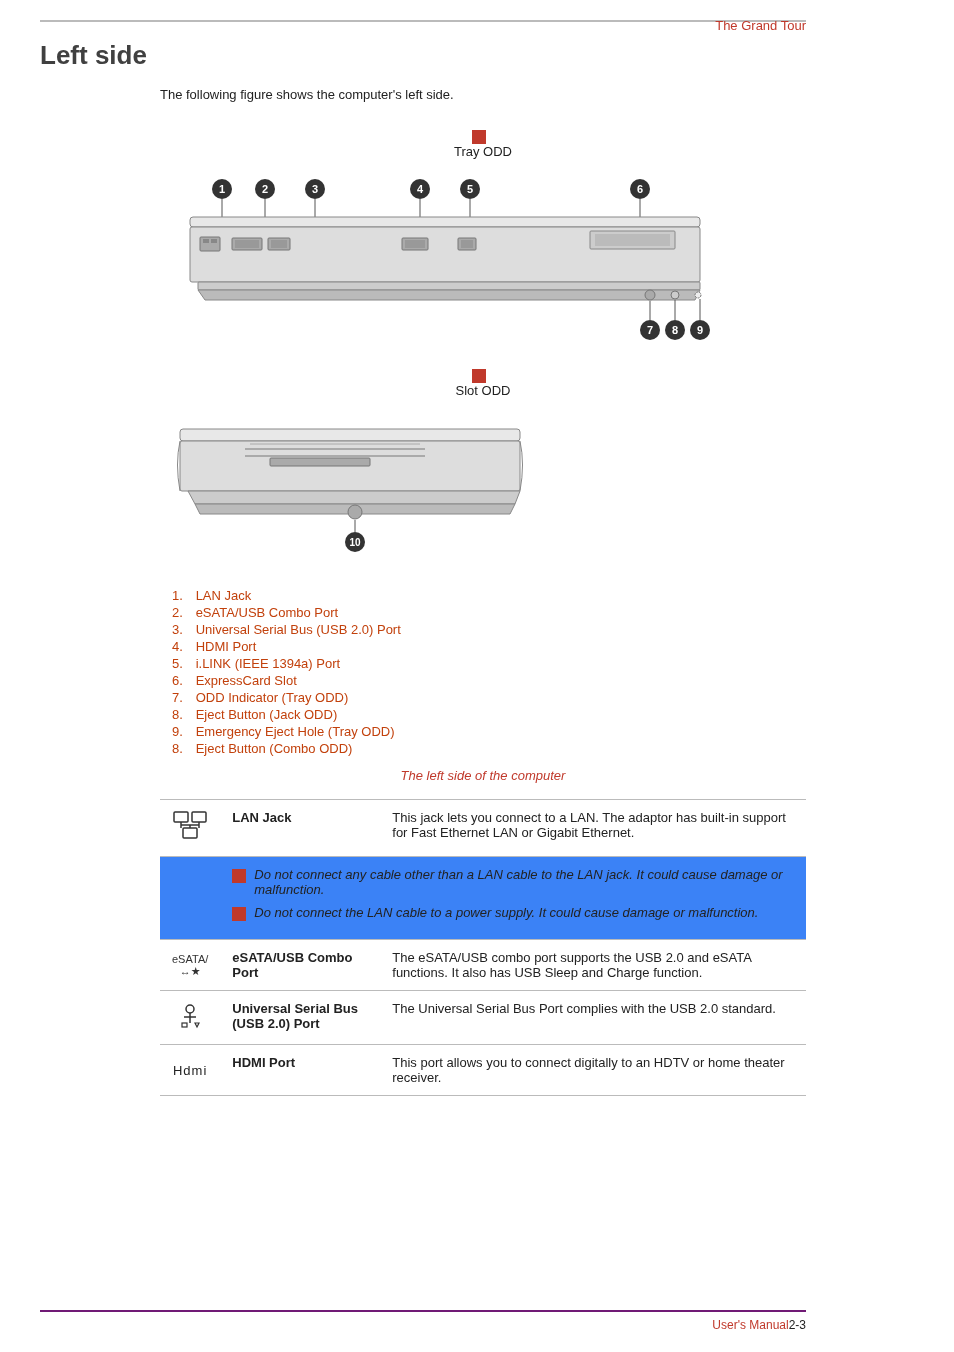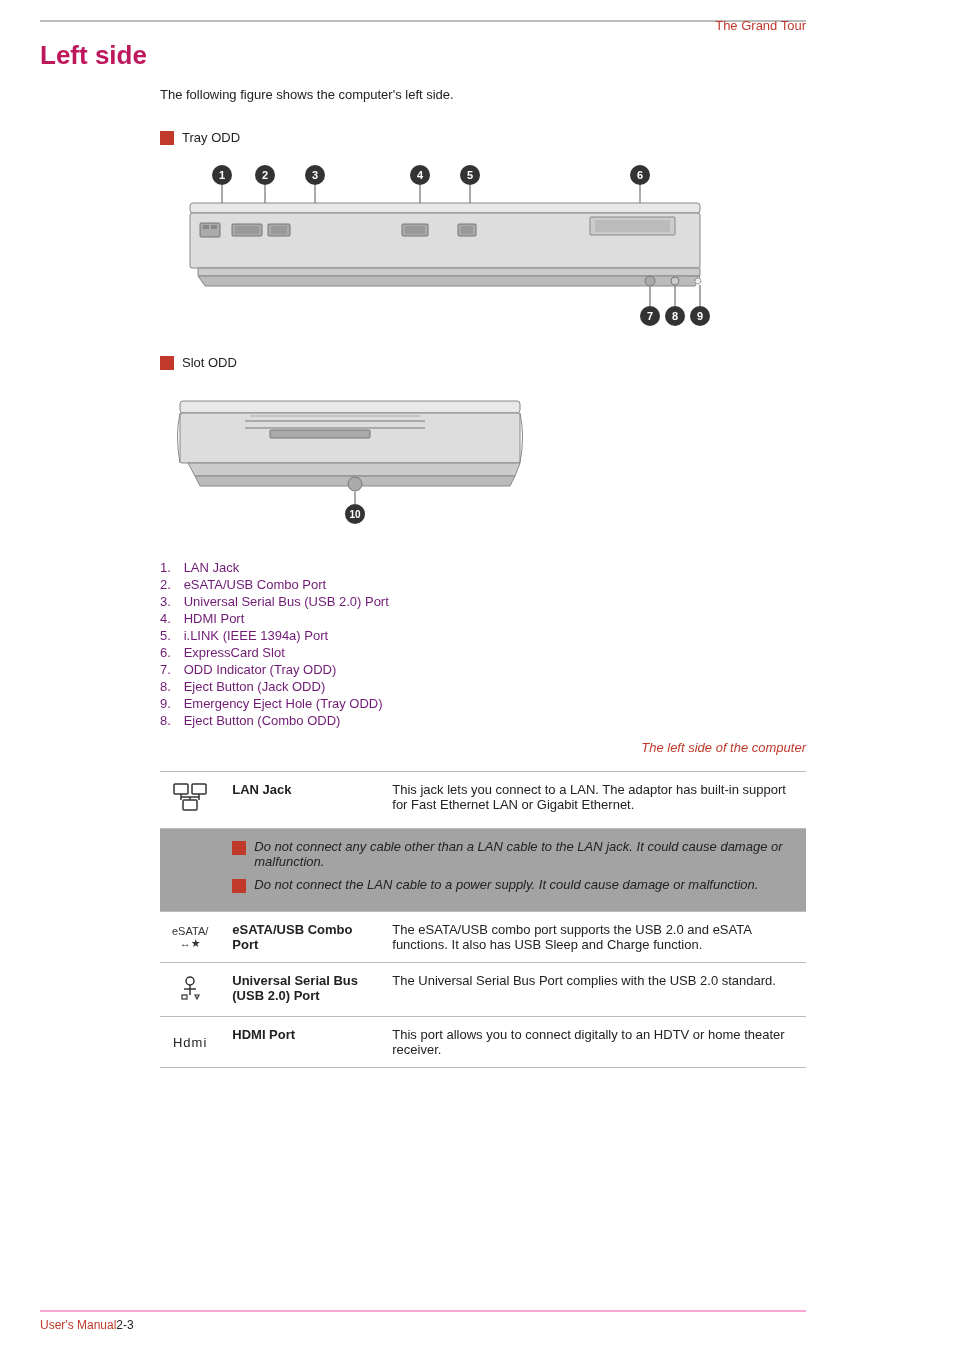--- a/index.html
+++ b/index.html
@@ -23,37 +23,38 @@
       top: 18px;
       right: 40px;
       color: #c0392b;
       font-size: 13px;
     }
     .top-border {
       border-top: 2px solid #bbb;
       margin-bottom: 18px;
     }
     .section-title {
-      color: #be185d;
+      color: #404040;
       font-size: 26px;
       font-weight: bold;
       margin-bottom: 16px;
     }
     .content-area {
       margin-left: 120px;
     }
     .intro-text {
       margin-bottom: 28px;
       font-size: 13px;
     }
     .bullet-item {
       display: flex;
       align-items: center;
       margin-bottom: 8px;
       font-size: 13px;
+      flex-direction: column;
     }
     .red-square {
       display: inline-block;
       width: 14px;
       height: 14px;
       background: #c0392b;
       margin-right: 8px;
       flex-shrink: 0;
     }
     
@@ -61,34 +62,34 @@
       margin: 16px 0 16px 0;
       position: relative;
     }
     
     svg.diagram {
       overflow: visible;
     }
     
     .component-list {
       list-style: none;
-      margin: 12px 0;
-      color: #701a75;
+      margin: 12px 12px;
+      color: #c2410c;
       font-size: 13px;
     }
     .component-list li {
       margin-bottom: 2px;
     }
     .component-list li span.num {
       display: inline-block;
       width: 20px;
     }
     
     .figure-caption {
-      text-align: right;
+      text-align: center;
       font-style: italic;
       color: #c0392b;
       margin: 10px 0 16px 0;
       font-size: 13px;
     }
     
     .info-table {
       width: 100%;
       border-collapse: collapse;
       margin-top: 10px;
@@ -109,21 +110,21 @@
     }
     .info-table .label-cell {
       width: 160px;
       font-weight: bold;
       vertical-align: top;
     }
     .info-table .desc-cell {
       vertical-align: top;
     }
     .info-table tr.warning-row td {
-      background: #a3a3a3;
+      background: #3b82f6;
       border-top: none;
       border-bottom: 1px solid #bbb;
     }
     .warning-list {
       list-style: none;
       padding: 0;
     }
     .warning-list li {
       display: flex;
       align-items: flex-start;
@@ -139,22 +140,22 @@
       flex-shrink: 0;
       margin-top: 2px;
     }
     
     .page-footer {
       position: absolute;
       bottom: 20px;
       left: 40px;
       right: 40px;
       display: flex;
-      justify-content: flex-start;
-      border-top: 2px solid #f9a8d4;
+      justify-content: flex-end;
+      border-top: 2px solid #701a75;
       padding-top: 6px;
     }
     .footer-left {
       color: #c0392b;
       font-size: 12px;
     }
     .footer-right {
       font-size: 12px;
       color: #222;
     }

